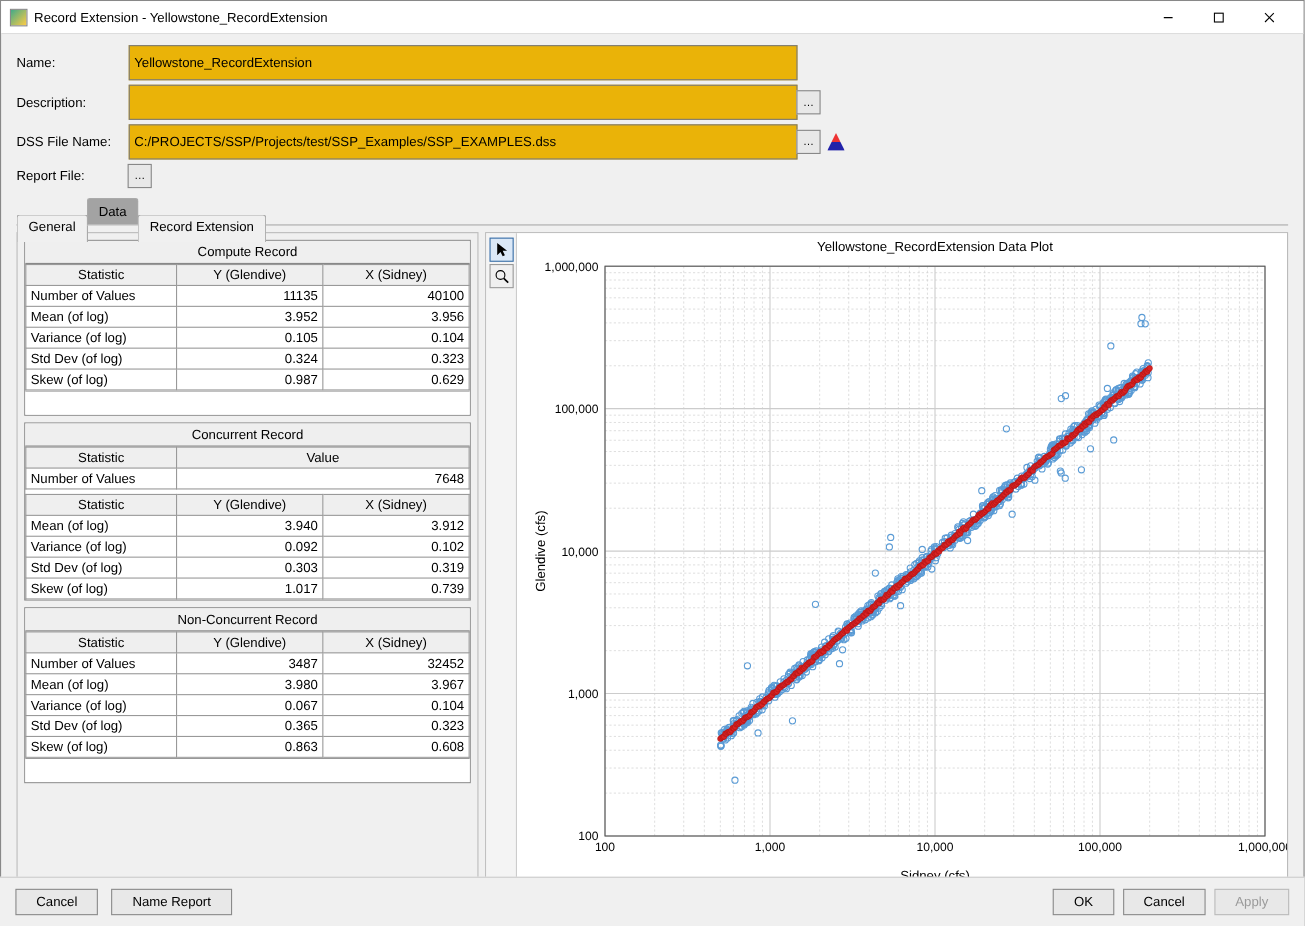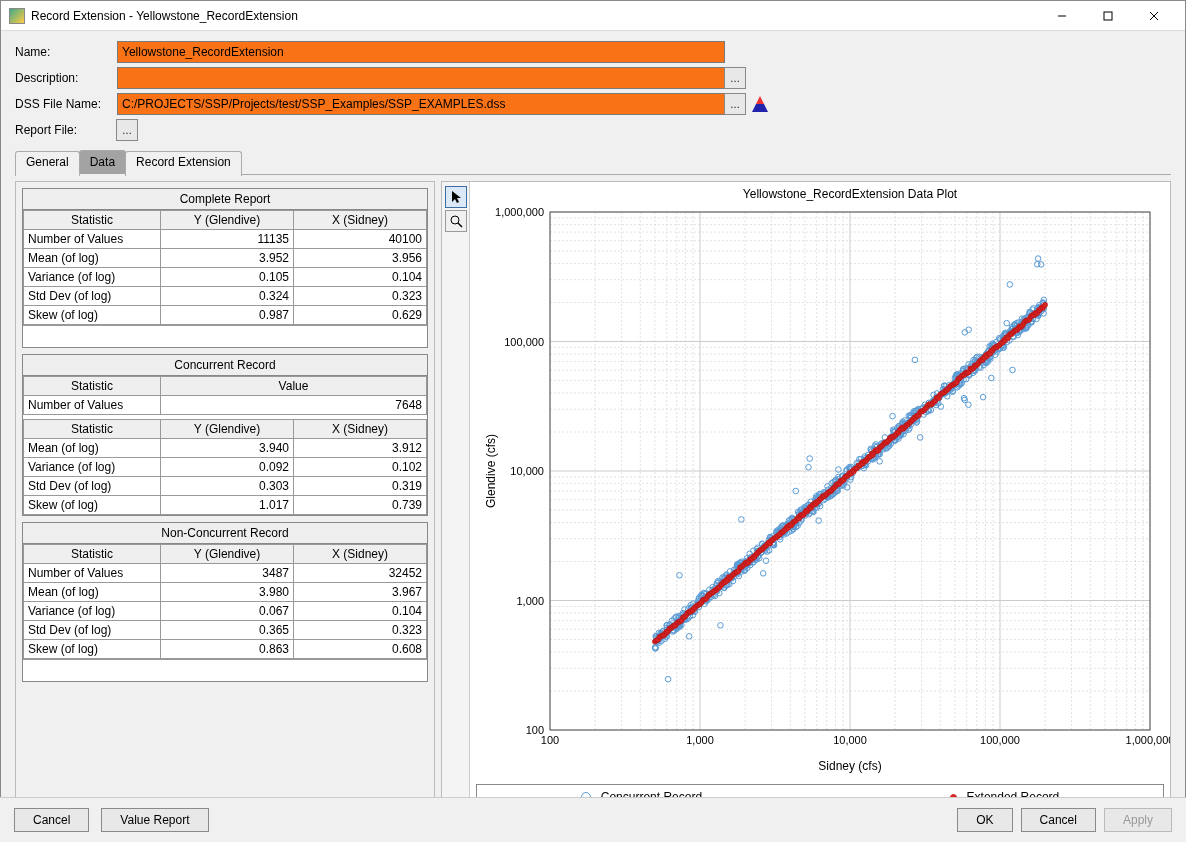--- a/index.html
+++ b/index.html
@@ -22,41 +22,41 @@
     background: linear-gradient(135deg,#4a8,#fc4);
     border:1px solid #888;
   }
   .titlebar .title { flex:1; color:#000; }
   .win-controls { display:flex; }
   .win-btn { width:46px; height:30px; display:flex; align-items:center; justify-content:center; }
   .content { padding:10px 14px; }
   .form-row { display:flex; align-items:center; margin-bottom:4px; }
   .form-row label { width:102px; }
   .form-row input[type="text"] {
-    flex:0 0 608px; height:22px; border:1px solid #7a7a7a;
-    background:#f97316; padding:0 4px; font-family:inherit; font-size:12px;
+    flex:0 0 608px; height:32px; border:1px solid #7a7a7a;
+    background:#eab308; padding:0 4px; font-family:inherit; font-size:12px;
   }
   .small-btn {
     width:22px; height:22px; border:1px solid #888; background:#e8e8e8;
     margin-left: -1px; display:flex; align-items:center; justify-content:center;
     font-size:10px;
   }
   .hist-icon { width:16px; height:16px; margin-left:6px;
     background: linear-gradient(to bottom, #e33 50%, #22a 50%);
     clip-path: polygon(0 100%,50% 0,100% 100%);
   }
   .tabs { margin-top:8px; display:flex; border-bottom:1px solid #aaa; }
   .tab {
     padding:4px 10px 5px; border:1px solid #aaa; border-bottom:none;
     background:#f0f0f0; margin-right:-1px; position:relative; top:1px;
     border-top-left-radius:3px; border-top-right-radius:3px;
   }
   .tab.active { background:#f0f0f0;  }
   .tab.active { background:#f0f0f0; border-bottom:1px solid #f0f0f0; }
-  .tab:not(.active){ top:2px; padding-top:3px; }
+  .tab:not(.active){ top:16px; padding-top:3px; }
   .tab.active { background:#a3a3a3; }
   .main-split { display:flex; margin-top:6px; height:630px; }
   .left-pane {
     width:420px; border:1px solid #bbb; background:#f0f0f0;
     padding:6px; display:flex; flex-direction:column; gap:6px;
   }
   .stat-table {
     border:1px solid #888; background:#fff; font-size:12px;
   }
   .stat-table .title-row {
@@ -155,21 +155,21 @@
     <div class="tab">General</div>
     <div class="tab active">Data</div>
     <div class="tab">Record Extension</div>
   </div>
 
   <div class="main-split">
 
     <div class="left-pane">
 
       <div class="stat-table">
-        <div class="title-row">Complete Report</div>
+        <div class="title-row">Compute Record</div>
         <table class="grid">
           <tbody>
               <tr>
             <th style="width:34%">Statistic</th>
             <th style="width:33%">Y (Glendive)</th>
             <th style="width:33%">X (Sidney)</th>
           </tr>
           <tr>
                 <td>Number of Values</td>
                 <td class="num">11135</td>
@@ -1656,20 +1656,20 @@
             </div>
         </div>
       </div>
     </div>
   </div>
 </div>
 
 <div class="bottom-bar">
   <div class="left">
     <button>Cancel</button>
-    <button>Value Report</button>
+    <button>Name Report</button>
   </div>
   <div class="right">
     <button>OK</button>
     <button>Cancel</button>
     <button disabled="">Apply</button>
   </div>
 </div>
 
 </body></html>

